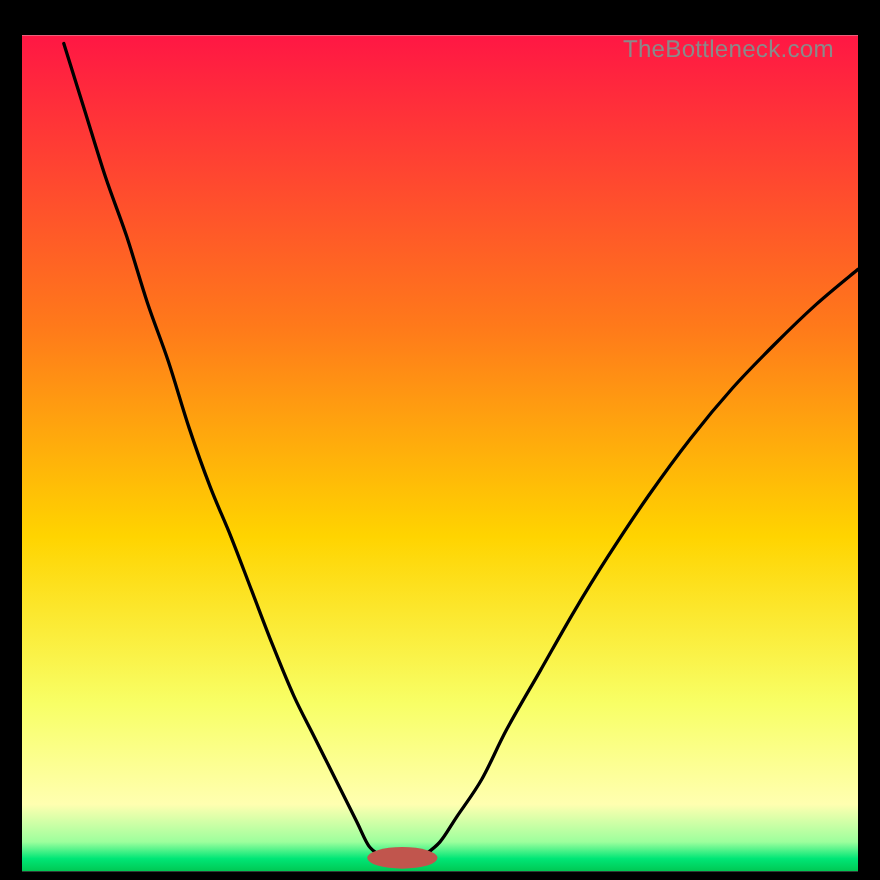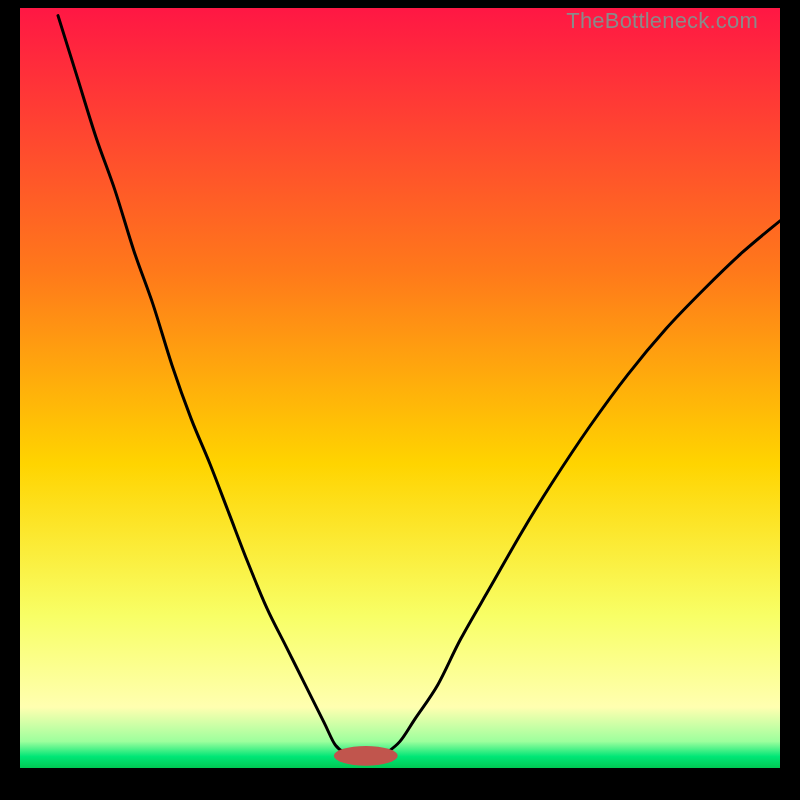--- a/index.html
+++ b/index.html
@@ -7,21 +7,21 @@
     padding: 0;
     width: 800px;
     height: 800px;
     background: #000;
     overflow: hidden;
     font-family: Arial, Helvetica, sans-serif;
   }
   .frame {
     position: absolute;
     left: 20px;
-    top: 8px;
+    top: 32px;
     width: 760px;
     height: 760px;
     background: #ffffff;
   }
   .watermark {
     position: absolute;
     top: 0px;
     right: 22px;
     font-size: 22px;
     letter-spacing: 0.2px;

